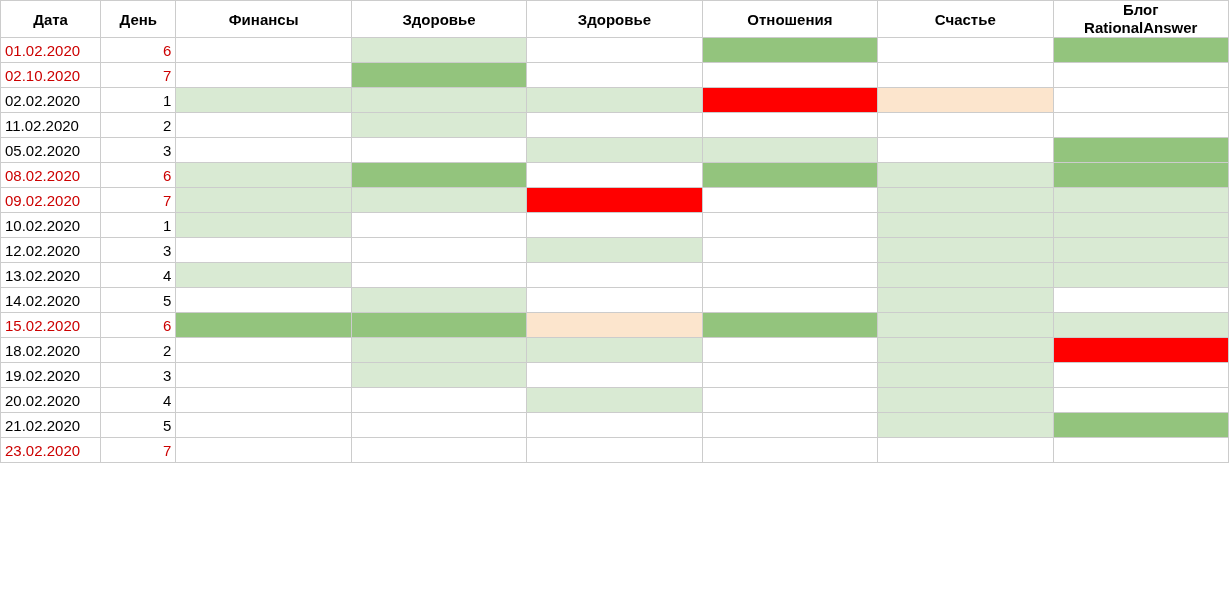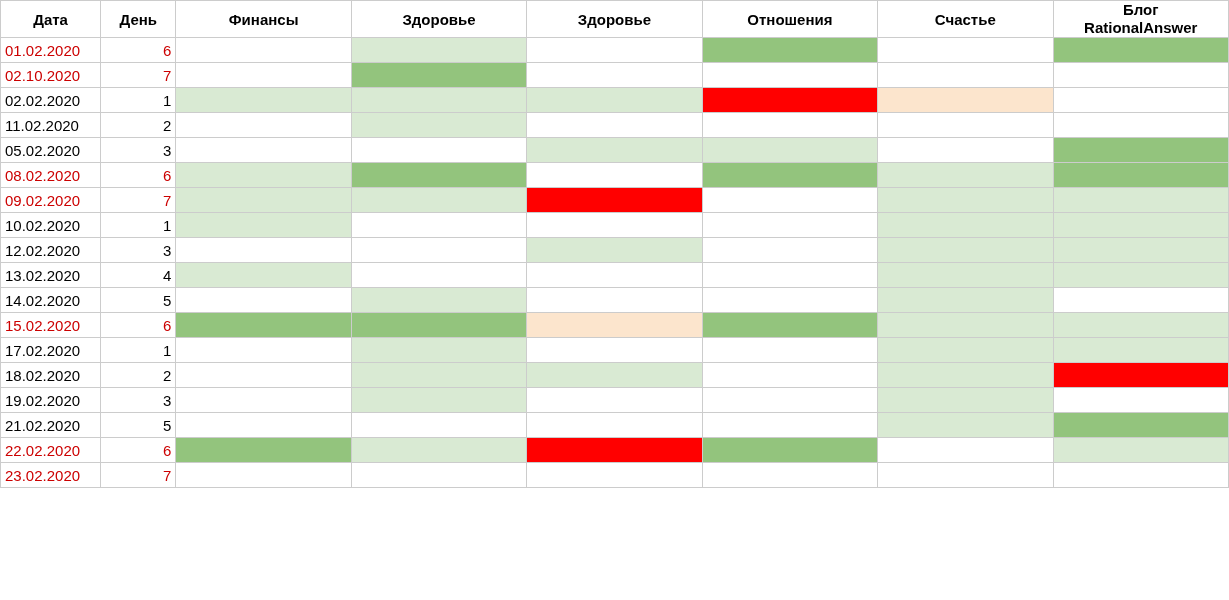--- a/index.html
+++ b/index.html
@@ -161,68 +161,58 @@
         <td class="date-cell weekend">15.02.2020</td>
         <td class="day-cell weekend">6</td>
         <td class="c-g"></td>
         <td class="c-g"></td>
         <td class="c-p"></td>
         <td class="c-g"></td>
         <td class="c-lg"></td>
         <td class="c-lg"></td>
       </tr>
       <tr>
-        <td class="date-cell">17.02.2020</td>
-        <td class="day-cell">1</td>
-        <td class="c-b"></td>
-        <td class="c-lg"></td>
-        <td class="c-b"></td>
-        <td class="c-b"></td>
-        <td class="c-lg"></td>
-        <td class="c-lg"></td>
-      </tr>
-      <tr>
         <td class="date-cell">18.02.2020</td>
         <td class="day-cell">2</td>
         <td class="c-b"></td>
         <td class="c-lg"></td>
         <td class="c-lg"></td>
         <td class="c-b"></td>
         <td class="c-lg"></td>
         <td class="c-r"></td>
       </tr>
       <tr>
         <td class="date-cell">19.02.2020</td>
         <td class="day-cell">3</td>
         <td class="c-b"></td>
         <td class="c-lg"></td>
         <td class="c-b"></td>
         <td class="c-b"></td>
         <td class="c-lg"></td>
         <td class="c-b"></td>
       </tr>
       <tr>
+        <td class="date-cell">20.02.2020</td>
+        <td class="day-cell">4</td>
+        <td class="c-b"></td>
+        <td class="c-b"></td>
+        <td class="c-lg"></td>
+        <td class="c-b"></td>
+        <td class="c-lg"></td>
+        <td class="c-b"></td>
+      </tr>
+      <tr>
         <td class="date-cell">21.02.2020</td>
         <td class="day-cell">5</td>
         <td class="c-b"></td>
         <td class="c-b"></td>
         <td class="c-b"></td>
         <td class="c-b"></td>
         <td class="c-lg"></td>
         <td class="c-g"></td>
-      </tr>
-      <tr>
-        <td class="date-cell weekend">22.02.2020</td>
-        <td class="day-cell weekend">6</td>
-        <td class="c-g"></td>
-        <td class="c-lg"></td>
-        <td class="c-r"></td>
-        <td class="c-g"></td>
-        <td class="c-b"></td>
-        <td class="c-lg"></td>
       </tr>
       <tr>
         <td class="date-cell weekend">23.02.2020</td>
         <td class="day-cell weekend">7</td>
         <td class="c-b"></td>
         <td class="c-b"></td>
         <td class="c-b"></td>
         <td class="c-b"></td>
         <td class="c-b"></td>
         <td class="c-b"></td>

